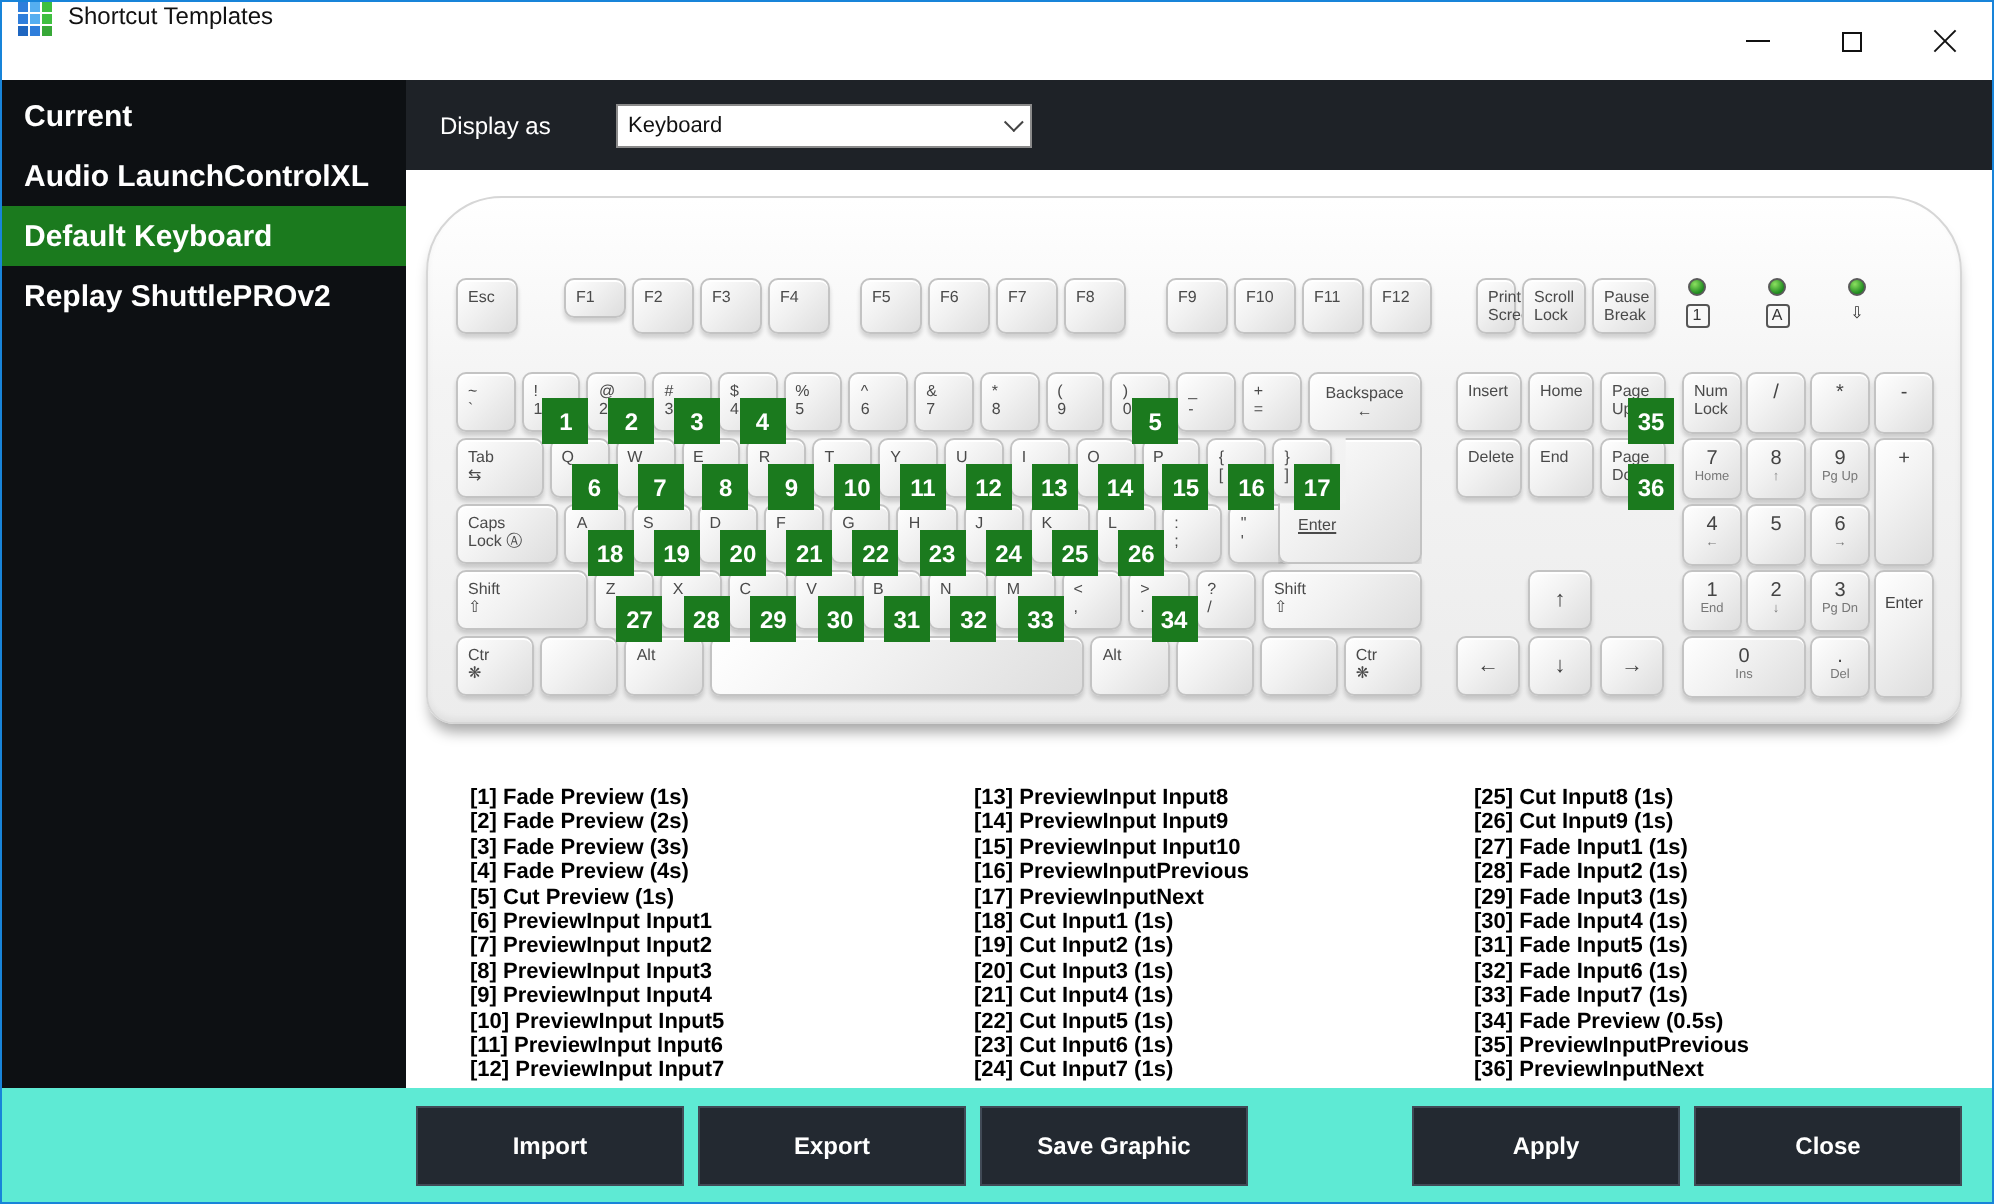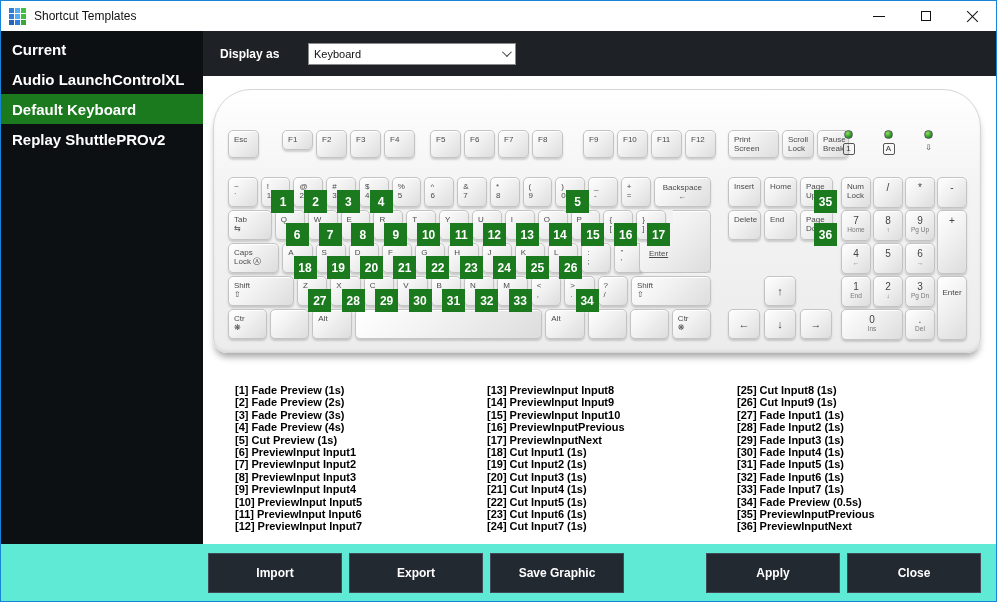--- a/index.html
+++ b/index.html
@@ -3,42 +3,42 @@
 <meta charset="utf-8">
 <style>
   html,body{margin:0;padding:0;background:#777;}
   *{box-sizing:border-box;}
   .window{
     width:997px;height:602px;border:1px solid #1884d9;background:#fff;
     font-family:"Liberation Sans",sans-serif;display:flex;flex-direction:column;
     overflow:hidden;position:relative;
   }
   
-  .titlebar{height:30px;background:#fff;display:flex;align-items:center;flex:0 0 auto;}
+  .titlebar{height:39px;background:#fff;display:flex;flex:0 0 auto;}
   .app-icon{width:17px;height:17px;margin-left:8px;display:grid;
     grid-template-columns:repeat(3,1fr);grid-template-rows:repeat(3,1fr);gap:1px;}
   .app-icon span{display:block;}
   .wtitle{margin-left:8px;font-size:12px;color:#111;}
   .wcontrols{margin-left:auto;display:flex;height:100%;}
   .ctrl{width:47px;height:100%;display:flex;align-items:center;justify-content:center;}
   .g-min{width:12px;height:1px;background:#111;}
   .g-max{width:10px;height:10px;border:1px solid #111;}
   .g-close{position:relative;width:13px;height:13px;}
   .g-close::before,.g-close::after{content:"";position:absolute;left:-1px;top:6px;width:15px;height:1px;background:#111;}
   .g-close::before{transform:rotate(45deg);}
   .g-close::after{transform:rotate(-45deg);}
   
   .bodyrow{flex:1;display:flex;min-height:0;}
   .sidebar{width:202px;background:#0d1013;padding-top:3px;flex:0 0 auto;}
   .side-item{height:30px;display:flex;align-items:center;padding-left:11px;
     color:#fff;font-size:15px;font-weight:bold;}
   .side-item.selected{background:var(--green,#1b7a1e);}
   .main{flex:1;display:flex;flex-direction:column;min-width:0;}
   .topbar{height:45px;background:#1e2227;display:flex;align-items:center;flex:0 0 auto;}
-  .dlabel{margin-left:17px;font-size:12px;font-weight:bold;color:#fff;width:72px;}
+  .dlabel{margin-left:17px;font-size:12px;font-weight:normal;color:#fff;width:72px;}
   .dropdown{width:208px;height:22px;background:#fff;border:1px solid #8a8a8a;
     margin-left:16px;display:flex;align-items:center;font-size:11px;color:#111;
     padding:0 6px 0 5px;}
   .chev{margin-left:auto;width:7px;height:7px;border-right:1px solid #444;
     border-bottom:1px solid #444;transform:rotate(45deg) translateY(-2px);}
   .content{flex:1;background:#fff;position:relative;}
   
   .kb-panel{position:absolute;left:10px;top:13px;width:768px;height:264px;
     background:linear-gradient(180deg,#ffffff 0%,#f4f4f4 35%,#ececec 100%);
     border:1px solid #d6d6d6;border-radius:38px 38px 14px 14px;
@@ -209,21 +209,21 @@
                   </div>
                 </div>
                 <div class="key" style="width: 31px; height: 28px;">
                   <div class="klabel">
                     <div>F12</div>
                   </div>
                 </div>
               </div>
             </div>
           <div class="sys-keys" id="syskeys">
-              <div class="key" style="width: 51px; height: 28px;">
+              <div class="key" style="width: 20px; height: 28px; margin-left: 10px;">
                 <div class="klabel">
                   <div>Print</div>
                   <div>Screen</div>
                 </div>
               </div>
               <div class="key" style="width: 32px; height: 28px;">
                 <div class="klabel">
                   <div>Scroll</div>
                   <div>Lock</div>
                 </div>

